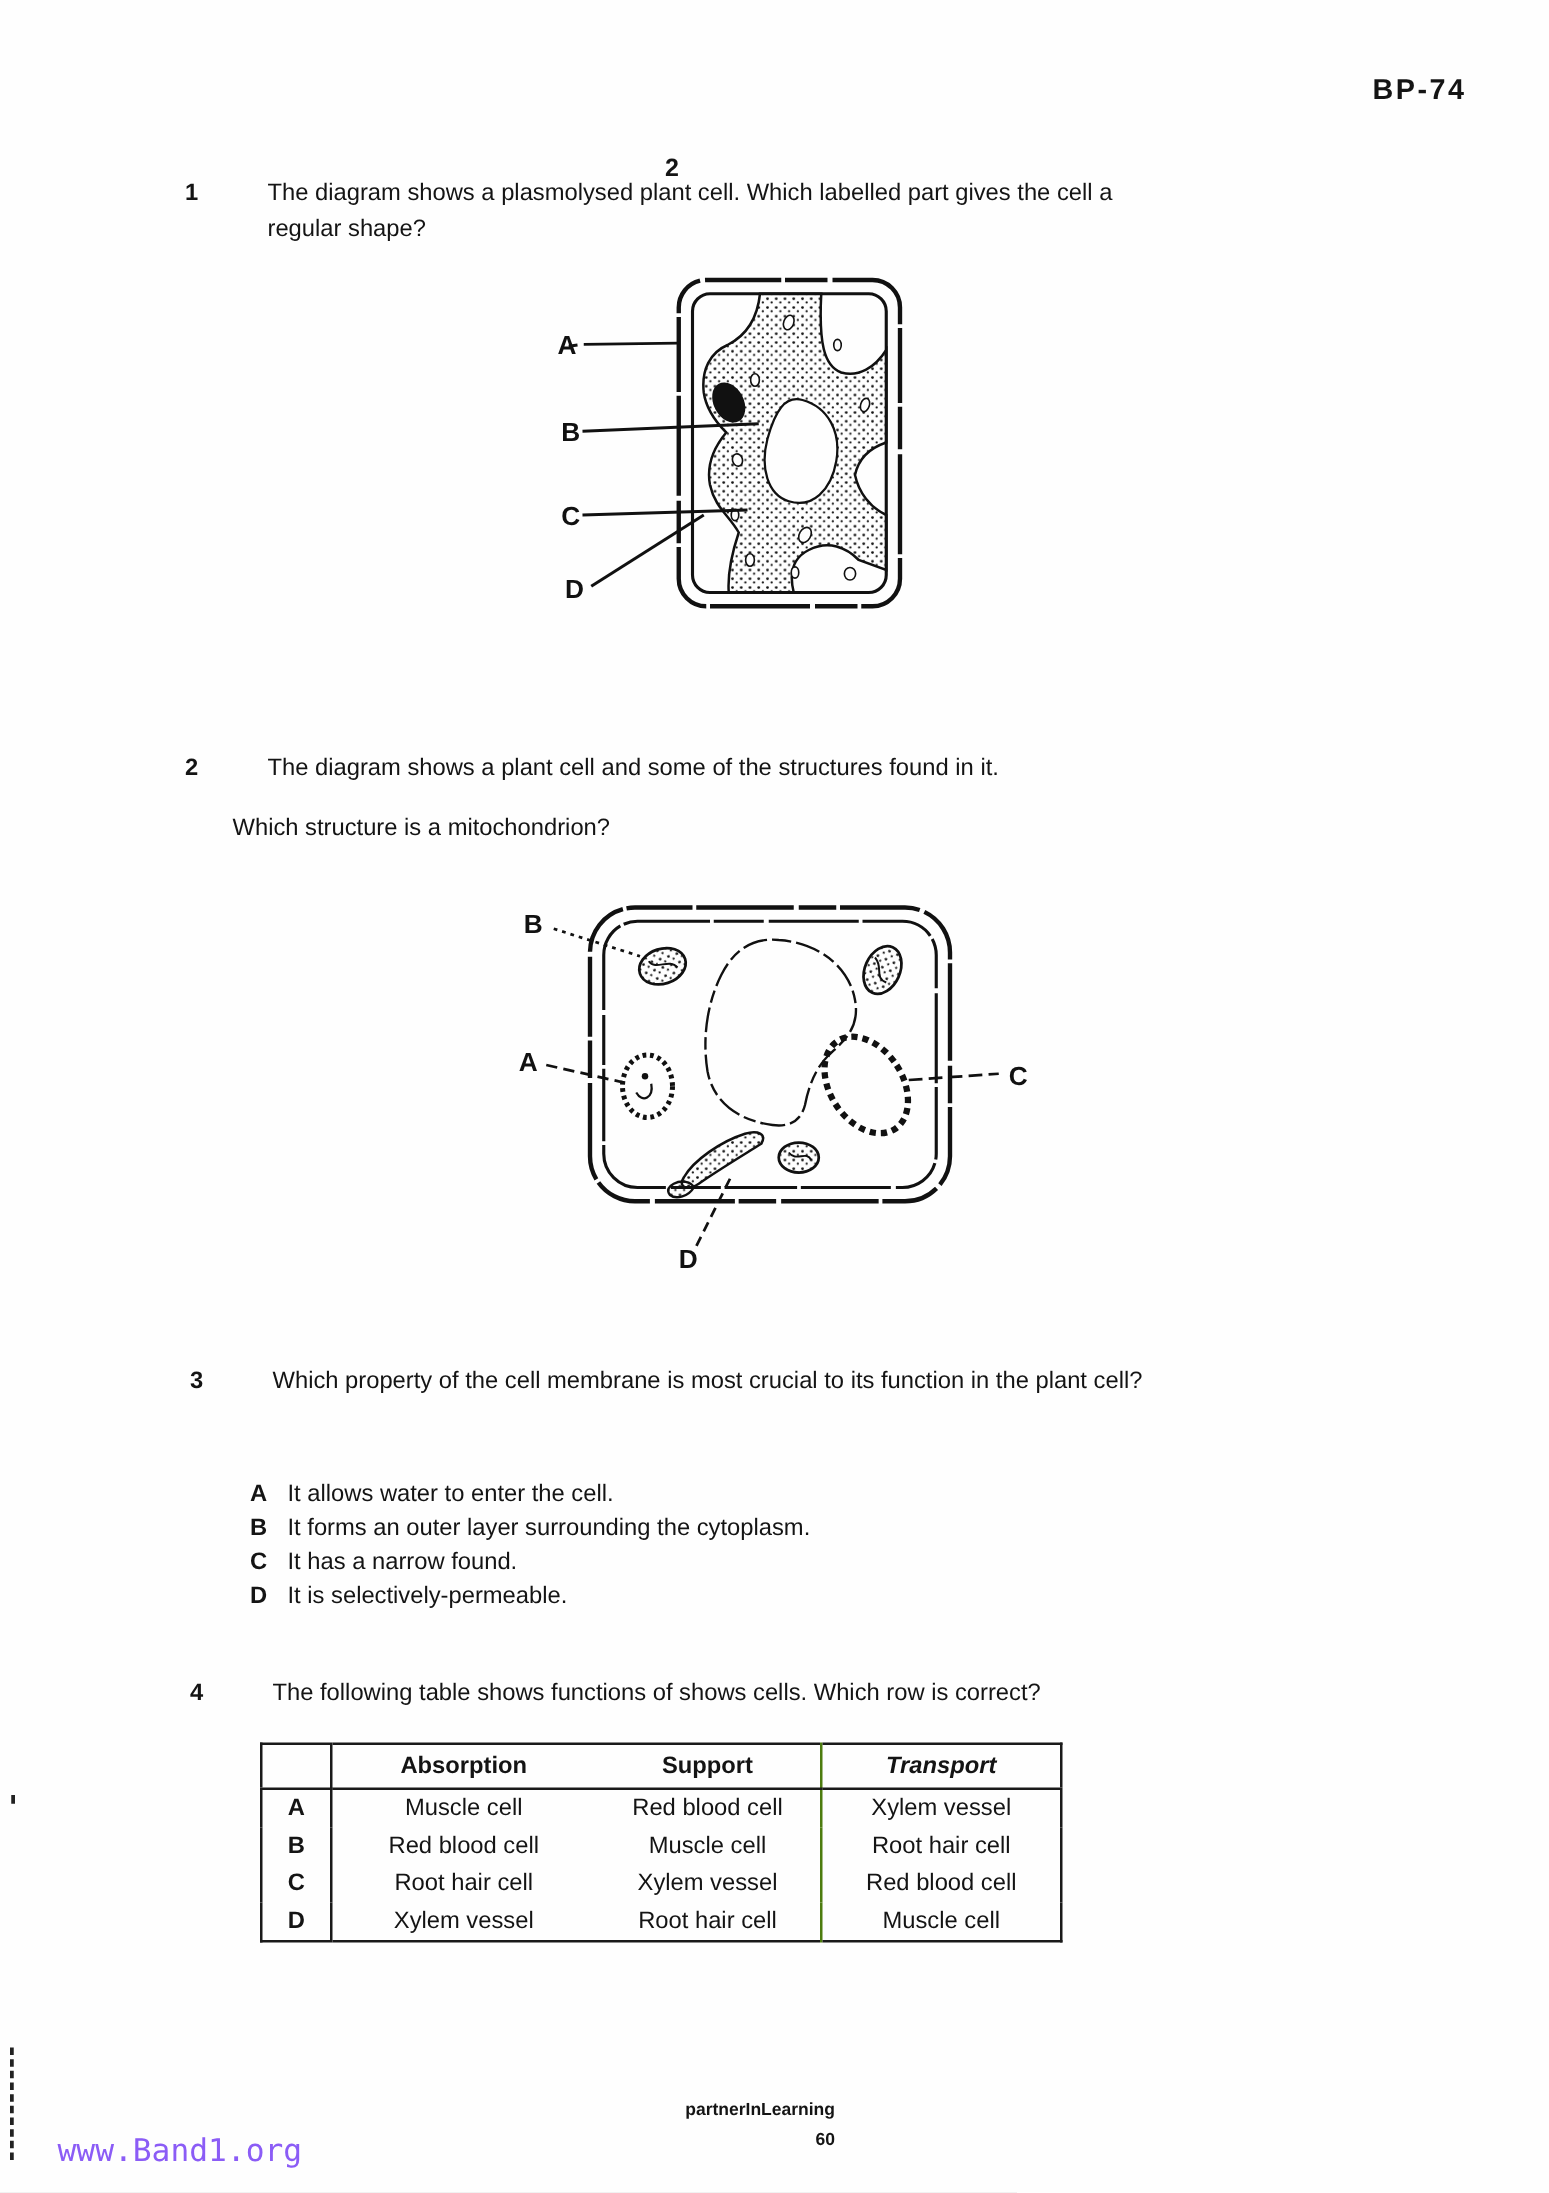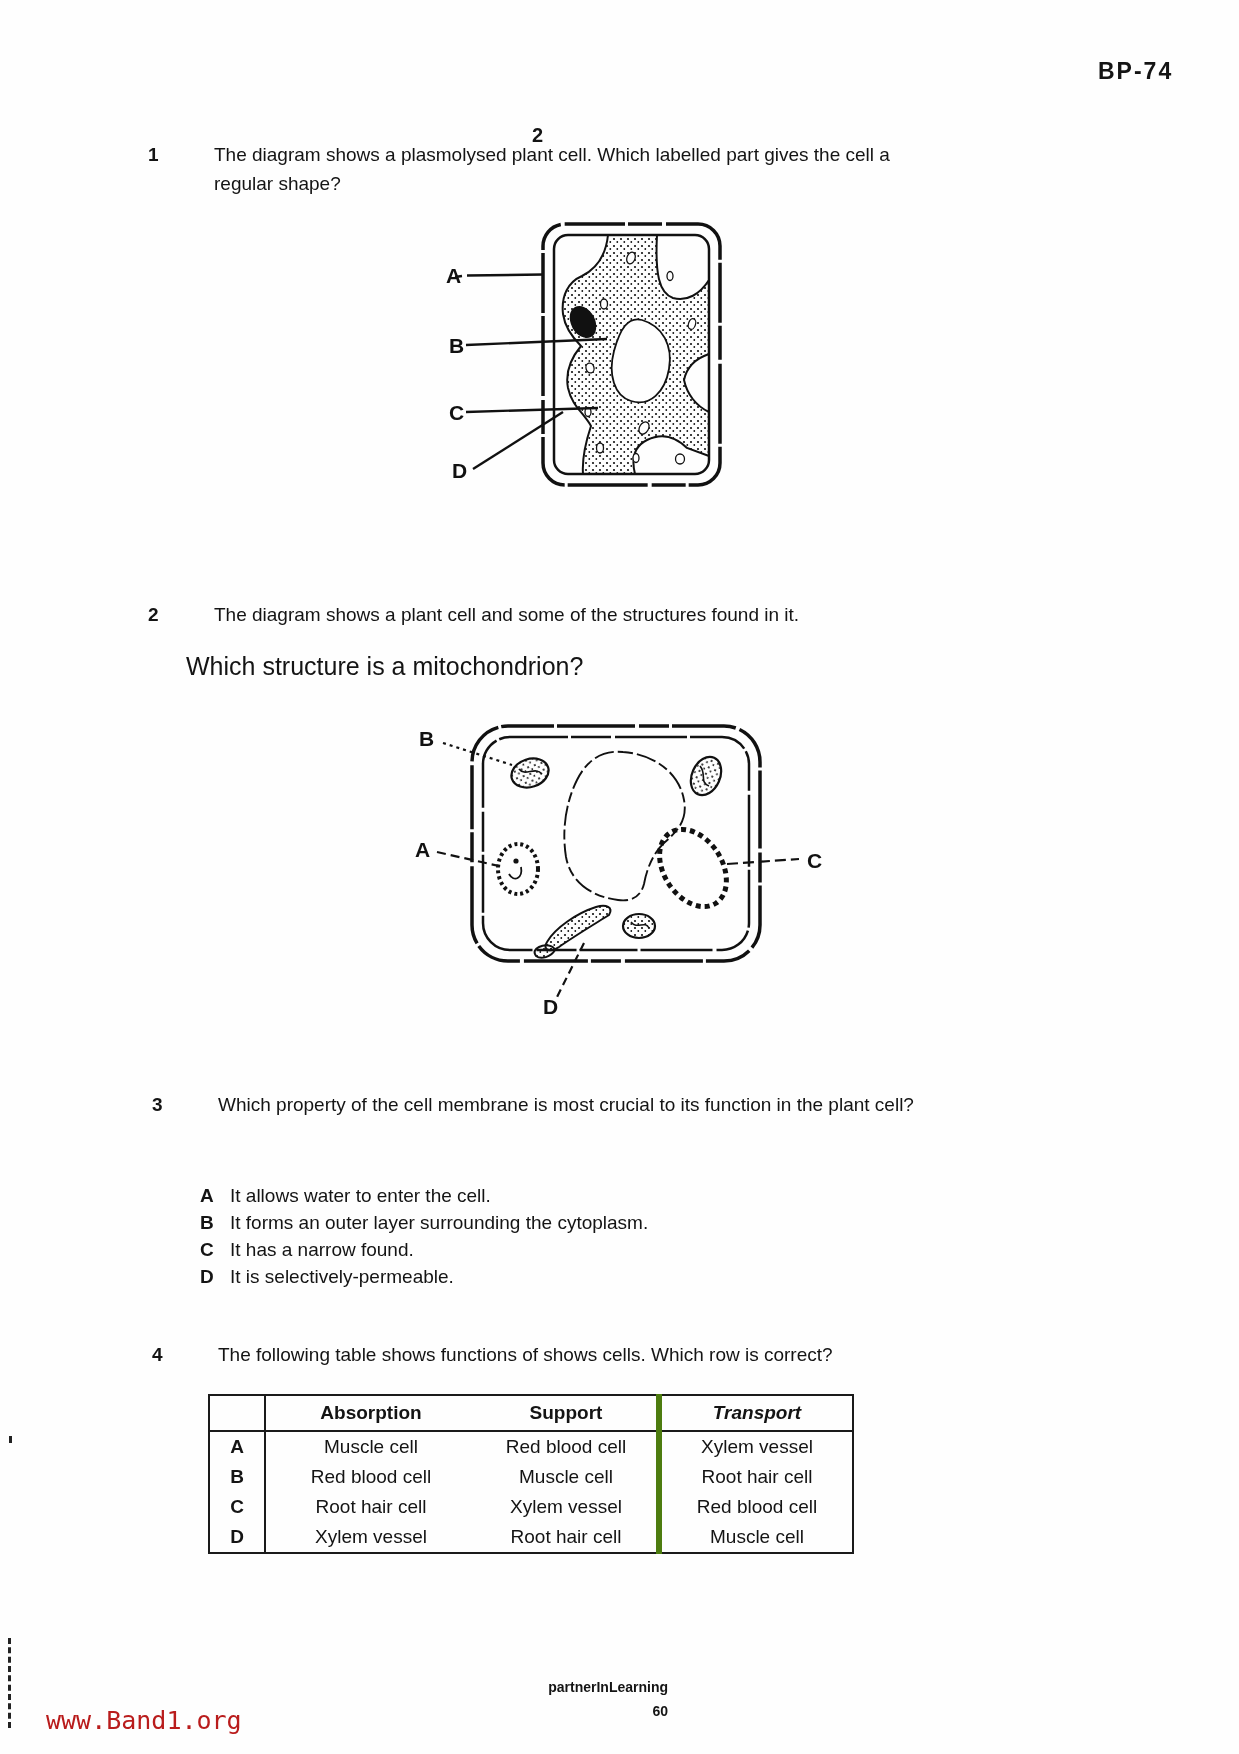--- a/index.html
+++ b/index.html
@@ -7,36 +7,36 @@
     position:relative; width:1239px; height:1754px; margin:0 auto;
     background:#fefefe; color:#141414; overflow:hidden;
     font-family:"Liberation Sans", sans-serif;
   }
   .abs { position:absolute;margin-top:34px; }
   .code { font-size:23px; font-weight:600; letter-spacing:2px; }
   .pagenum { font-size:20px; font-weight:bold; }
   .q { position:absolute; display:flex; gap:16px; font-size:19px; line-height:1.55; }
   .q .qnum { font-weight:bold; min-width:14px; }
   .q .qtext { display:block;margin-left:36px; }
-  .sub { position:absolute; font-size:25px; }
+  .sub { position:absolute; font-size:19px; }
   .opts { position:absolute; font-size:19px; }
   .opt { display:flex; gap:12px; height:27px; align-items:baseline; }
   .opt .letter { font-weight:bold; width:18px; }
   table.fn {
     position:absolute; border-collapse:collapse; font-size:19px;
     border:2px solid #1a1a1a;
   }
   table.fn th, table.fn td { padding:2px 10px; text-align:center; height:26px; }
   table.fn thead th { font-weight:bold; border-bottom:2px solid #1a1a1a; height:30px; }
   table.fn .rowletter { font-weight:bold; width:34px; border-right:2px solid #1a1a1a; }
   table.fn .c-abs { width:190px; }
-  table.fn .c-sup { width:160px; border-right:6px solid #4d7c0f; }
+  table.fn .c-sup { width:160px; border-right:2px solid #4d7c0f; }
   table.fn .c-tra { width:170px;font-style:italic; }
   .footer-center { text-align:right; font-size:14px; font-weight:bold; line-height:1.7; }
-  .footer-url { font-family:"DejaVu Sans Mono","Liberation Mono",monospace; font-size:25px; color:#b91c1c; }
+  .footer-url { font-family:"DejaVu Sans Mono","Liberation Mono",monospace; font-size:25px; color:#8b5cf6; }
   .margin-dash { border-left:3px dashed #222; width:0; }
   .margin-dot { background:#222; }
   svg.diag { position:absolute; }
   svg.diag text { font-family:"Liberation Sans",sans-serif; font-weight:bold; font-size:21px; fill:#111; }
 </style>
 </head>
 <body>
 
 <div class="page">
 

